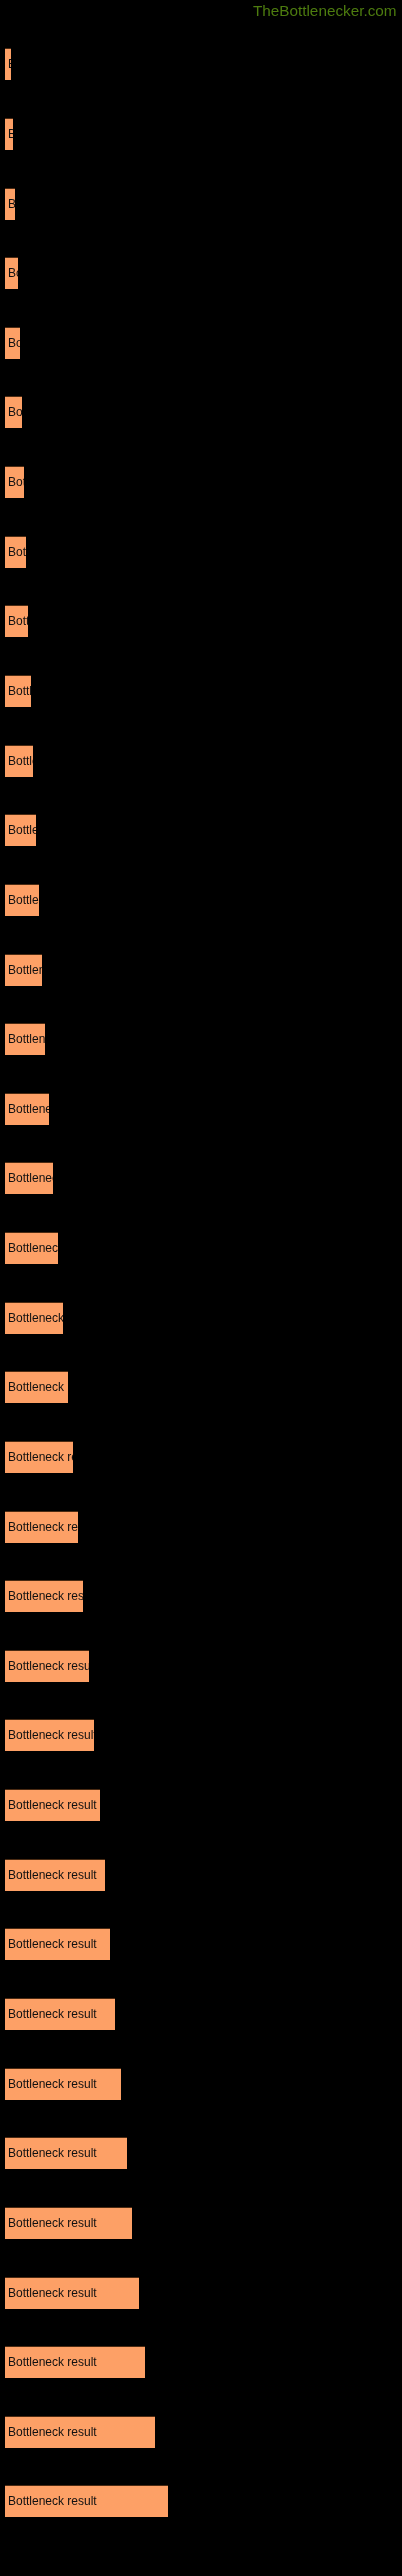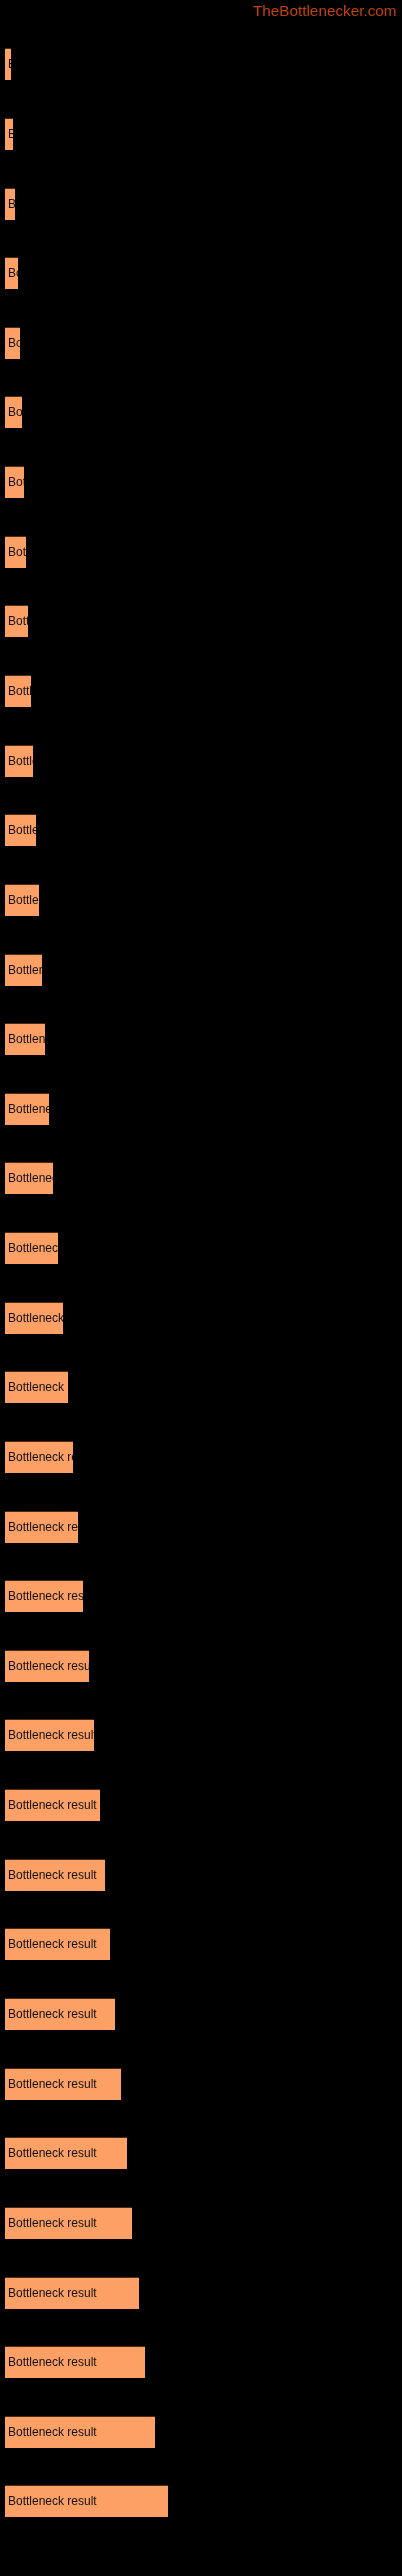--- a/index.html
+++ b/index.html
@@ -22,21 +22,21 @@
     width: 403px;
     height: 2576px;
     background: #000000;
   }
   #chart-title {
     position: absolute;
     right: 6.4px;
     top: 1.6px;
     font-size: 15.3px;
     line-height: 17.7px;
-    color: #c2410c;
+    color: #4d7c0f;
     letter-spacing: 0px;
     white-space: nowrap;
     font-family: "Liberation Sans", sans-serif;
   }
   #bars-layer {
     position: absolute;
     left: 0;
     top: 0;
     width: 403px;
     height: 2576px;

